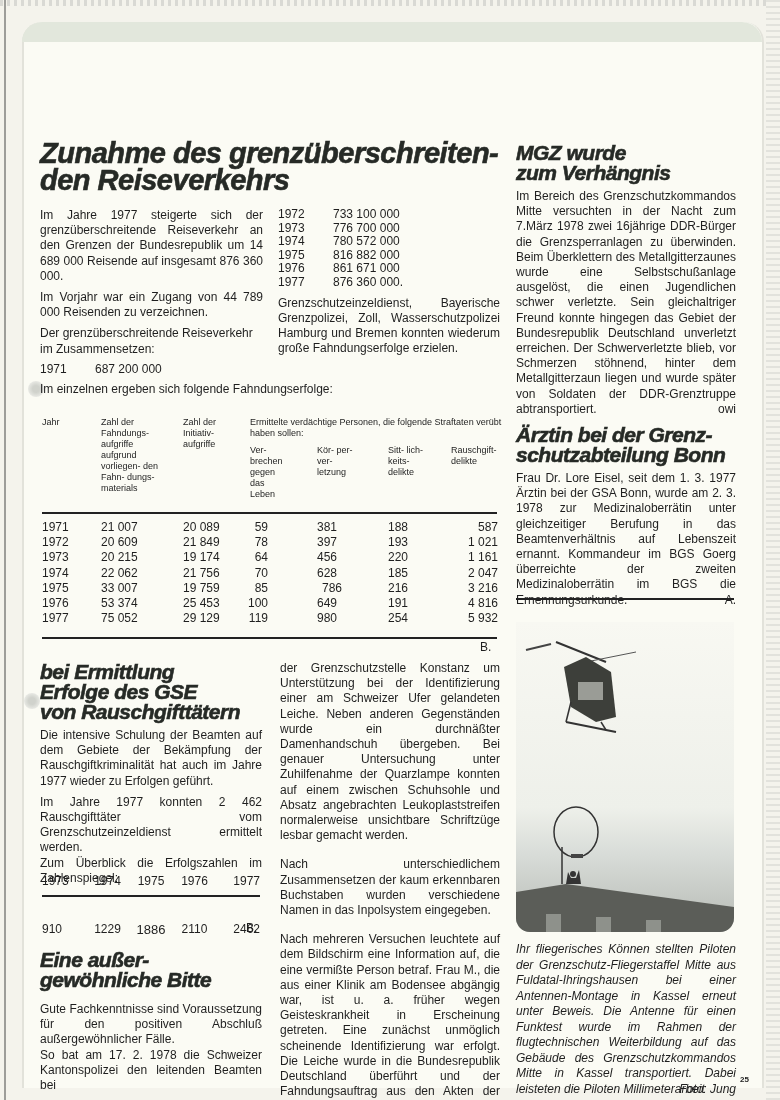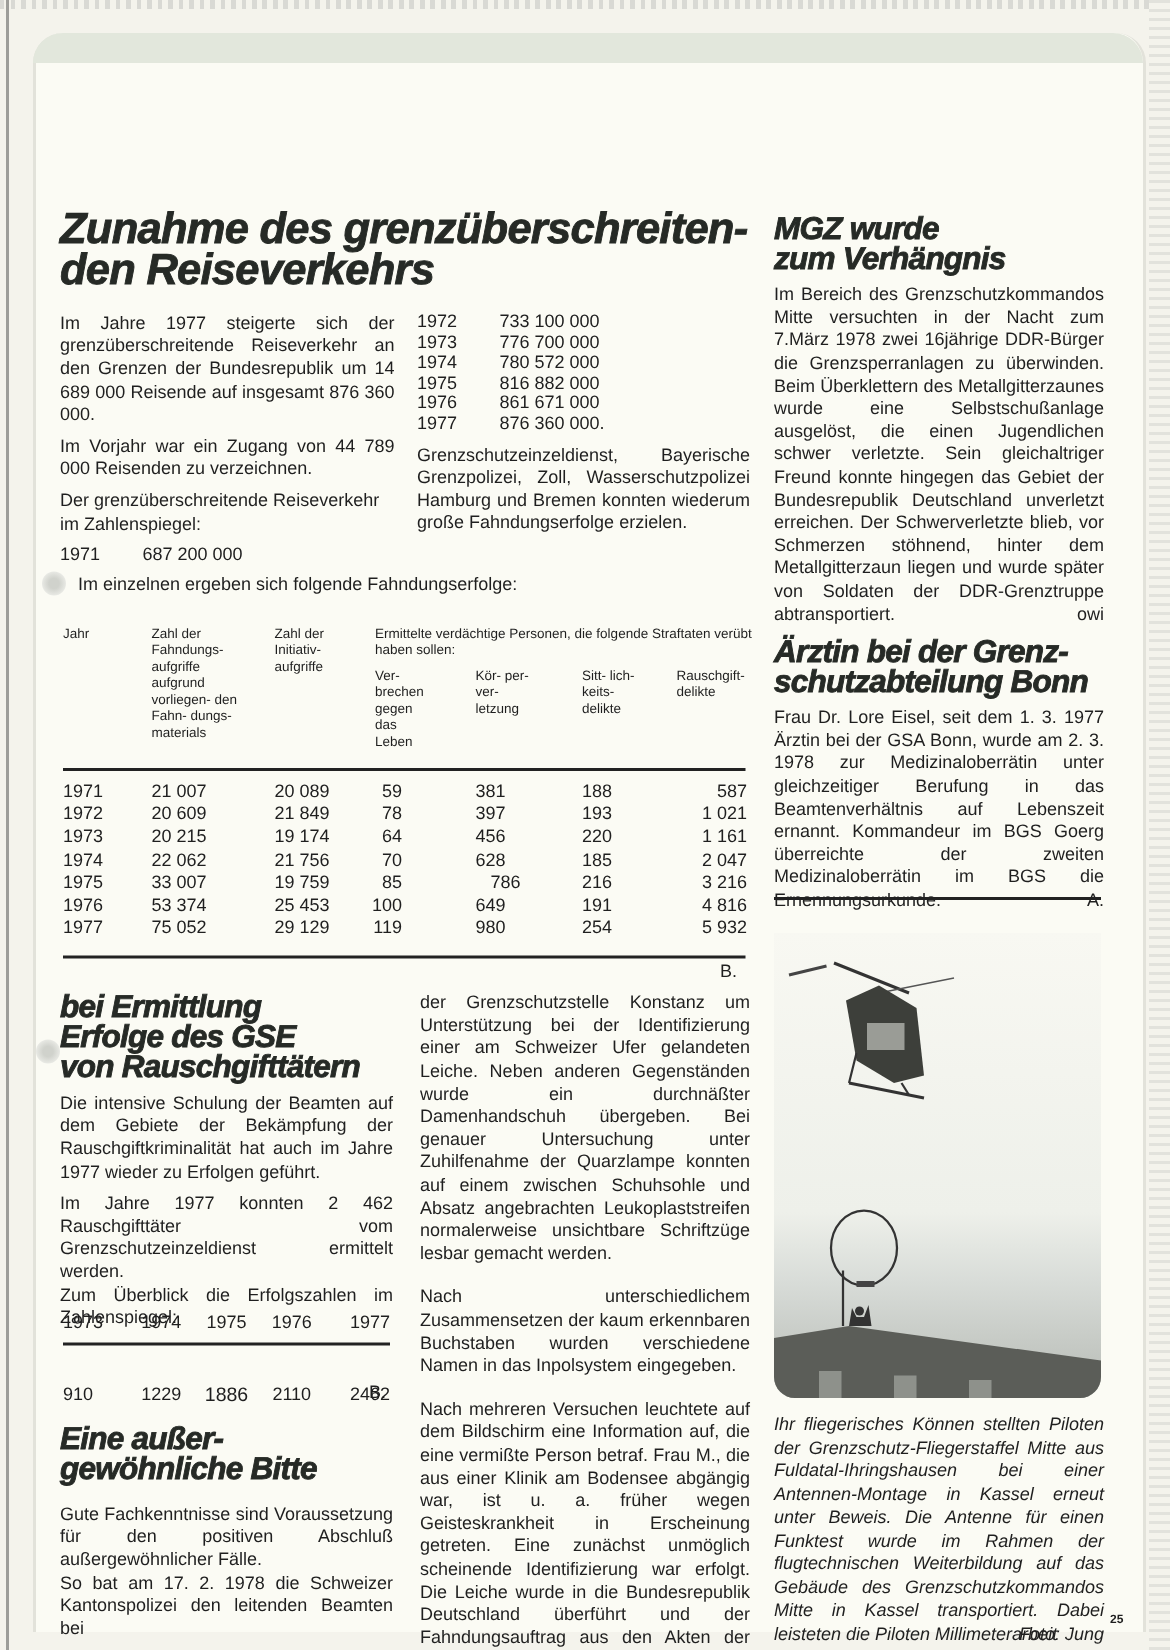--- a/index.html
+++ b/index.html
@@ -69,21 +69,21 @@
 <div class="page-frame-band"></div>
 
 <div class="col" style="left:40px; top:140px; width:470px;">
   <h1>Zunahme des grenzüberschreiten-</h1>
   <h1>den Reiseverkehrs</h1>
 </div>
 
 <div class="col" style="left:40px; top:208px; width:223px;">
   <p>Im Jahre 1977 steigerte sich der grenzüberschreitende Reiseverkehr an den Grenzen der Bundesrepublik um 14 689 000 Reisende auf insgesamt 876 360 000.</p>
   <p>Im Vorjahr war ein Zugang von 44 789 000 Reisenden zu verzeichnen.</p>
-  <p style="text-align:left">Der grenzüberschreitende Reiseverkehr im Zahlenspiegel:</p>
+  <p style="text-align:left">Der grenzüberschreitende Reiseverkehr im Zusammensetzen:</p>
   <div class="num-list">
     <div class="row">
         <span class="y">1971</span>
         <span>687 200 000</span>
       </div>
   </div>
 </div>
 
 <div class="col" style="left:278px; top:208px; width:222px;">
   <div class="num-list" style="margin-bottom:6px">
@@ -109,21 +109,21 @@
       </div>
     <div class="row">
         <span class="y">1977</span>
         <span>876 360 000.</span>
       </div>
   </div>
   <p>Grenzschutzeinzeldienst, Bayerische Grenzpolizei, Zoll, Wasserschutzpolizei Hamburg und Bremen konnten wiederum große Fahndungserfolge erzielen.</p>
 </div>
 
 <div class="bullet-dot" style="left:28px; top:381px;"></div>
-<div class="col" style="left:40px; top:382px; width:470px;margin-left:12px;">
+<div class="col" style="left:40px; top:382px; width:470px;">
   <p style="text-align:left">Im einzelnen ergeben sich folgende Fahndungserfolge:</p>
 </div>
 
 <div class="hdr" style="left:42px; top:417px; width:50px;">Jahr</div>
 <div class="hdr" style="left:101px; top:417px; width:62px;">Zahl der Fahndungs- aufgriffe aufgrund vorliegen- den Fahn- dungs- materials</div>
 <div class="hdr" style="left:183px; top:417px; width:55px;">Zahl der Initiativ- aufgriffe</div>
 <div class="hdr" style="left:250px; top:417px; width:255px;">Ermittelte verdächtige Personen, die folgende Straftaten verübt haben sollen:</div>
 <div class="hdr" style="left:250px; top:445px; width:40px;">Ver- brechen gegen das Leben</div>
 <div class="hdr" style="left:317px; top:445px; width:40px;">Kör- per- ver- letzung</div>
 <div class="hdr" style="left:388px; top:445px; width:40px;">Sitt- lich- keits- delikte</div>
@@ -166,21 +166,21 @@
       <span style="left: 238px; width: 30px; text-align: right;">70</span>
       <span style="left: 317px; width: 30px; text-align: left;">628</span>
       <span style="left: 388px; width: 30px; text-align: left;">185</span>
       <span style="left: 450px; width: 48px; text-align: right;">2 047</span>
     </div>
     <div class="data-row" style="left: 0px; top: 580.8px; width: 780px;">
       <span style="left: 42px; width: 40px; text-align: left;">1975</span>
       <span style="left: 101px; width: 45px; text-align: left;">33 007</span>
       <span style="left: 183px; width: 45px; text-align: left;">19 759</span>
       <span style="left: 238px; width: 30px; text-align: right;">85</span>
-      <span style="left: 317px; width: 30px; text-align: right;">786</span>
+      <span style="left: 317px; width: 30px; text-align: center;">786</span>
       <span style="left: 388px; width: 30px; text-align: left;">216</span>
       <span style="left: 450px; width: 48px; text-align: right;">3 216</span>
     </div>
     <div class="data-row" style="left: 0px; top: 596px; width: 780px;">
       <span style="left: 42px; width: 40px; text-align: left;">1976</span>
       <span style="left: 101px; width: 45px; text-align: left;">53 374</span>
       <span style="left: 183px; width: 45px; text-align: left;">25 453</span>
       <span style="left: 238px; width: 30px; text-align: right;">100</span>
       <span style="left: 317px; width: 30px; text-align: left;">649</span>
       <span style="left: 388px; width: 30px; text-align: left;">191</span>

